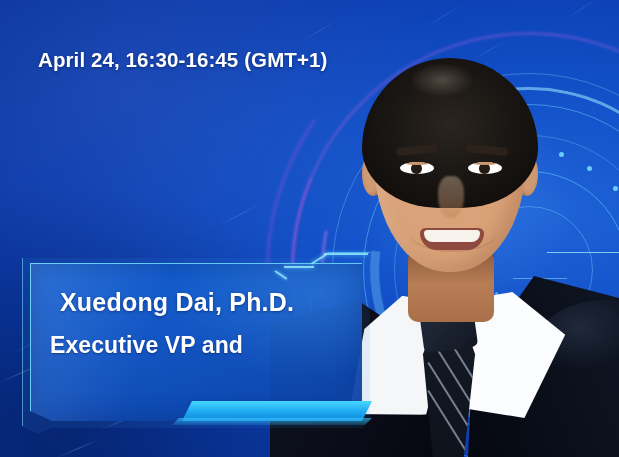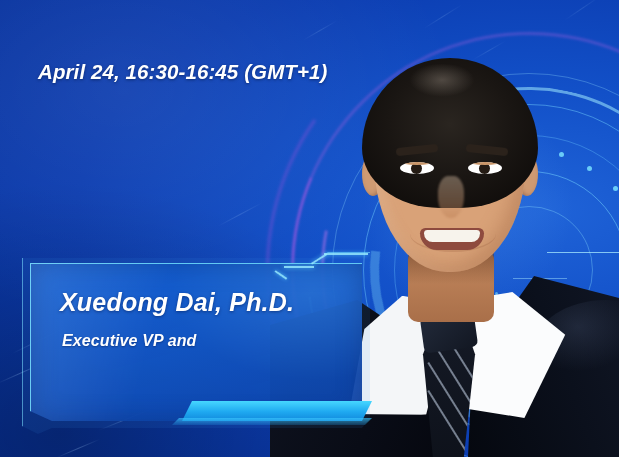--- a/index.html
+++ b/index.html
@@ -172,30 +172,29 @@
     border-radius:50%;
   }
   .person-glow{
     position:absolute;left:18px;top:40px;width:300px;height:330px;
     background:radial-gradient(50% 50% at 50% 50%,rgba(120,190,255,.18),rgba(0,0,0,0) 70%);
     border-radius:50%;pointer-events:none;
   }
 
   
   #datetime{
-    position:absolute;left:38px;top:60px;
+    position:absolute;left:38px;top:48px;
     font-size:20.5px;font-weight:bold;color:#ffffff;letter-spacing:.1px;
     text-shadow:0 1px 3px rgba(0,20,60,.55);
     white-space:nowrap;
-    font-style:italic;
   }
 
   
   #name-card{
-    position:absolute;left:22px;top:252px;width:348px;height:182px;font-style:italic;
+    position:absolute;left:22px;top:252px;width:348px;height:182px;
   }
   .card-outer{
     position:absolute;left:0;top:0;width:348px;height:182px;
     border:1px solid rgba(125,225,255,.55);
     clip-path:polygon(0 6px, 296px 6px, 306px 0, 348px 0, 348px 166px, 340px 176px, 30px 176px, 16px 182px, 0 174px);
     background:rgba(60,150,235,.10);
   }
   .card-inner{
     position:absolute;left:8px;top:11px;width:332px;height:158px;
     background:linear-gradient(165deg,rgba(22,100,215,.96) 0%,rgba(18,86,196,.94) 46%,rgba(12,66,168,.92) 100%);
@@ -228,22 +227,22 @@
     background:linear-gradient(180deg,rgba(60,200,255,.65),rgba(30,150,230,.25));
     clip-path:polygon(7px 0, 200px 0, 193px 7px, 0 7px);
   }
 
   #card-name{
     position:absolute;left:38px;top:36px;
     font-size:25px;font-weight:bold;color:#ffffff;letter-spacing:.2px;white-space:nowrap;
     text-shadow:0 1px 3px rgba(0,20,70,.5);
   }
   .card-role{
-    position:absolute;left:40px;
-    font-size:16px;font-weight:bold;color:#ffffff;letter-spacing:.1px;white-space:nowrap;
+    position:absolute;left:28px;
+    font-size:23px;font-weight:bold;color:#ffffff;letter-spacing:.1px;white-space:nowrap;
     text-shadow:0 1px 2px rgba(0,20,70,.45);
   }
   #card-role-1{top:80px;}
   #card-role-2{top:105px;}
 </style>
 </head>
 <body>
 
 <div id="banner">
 

